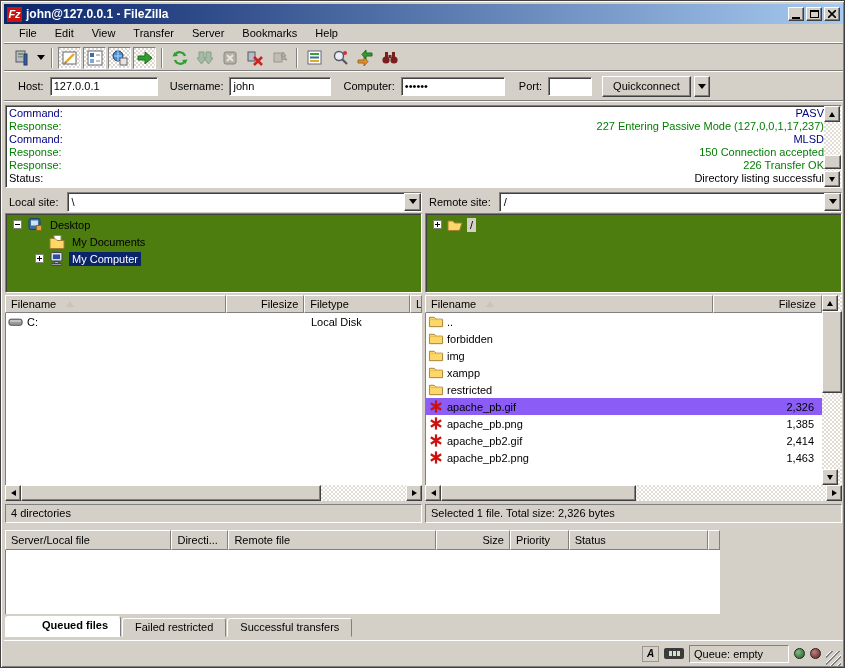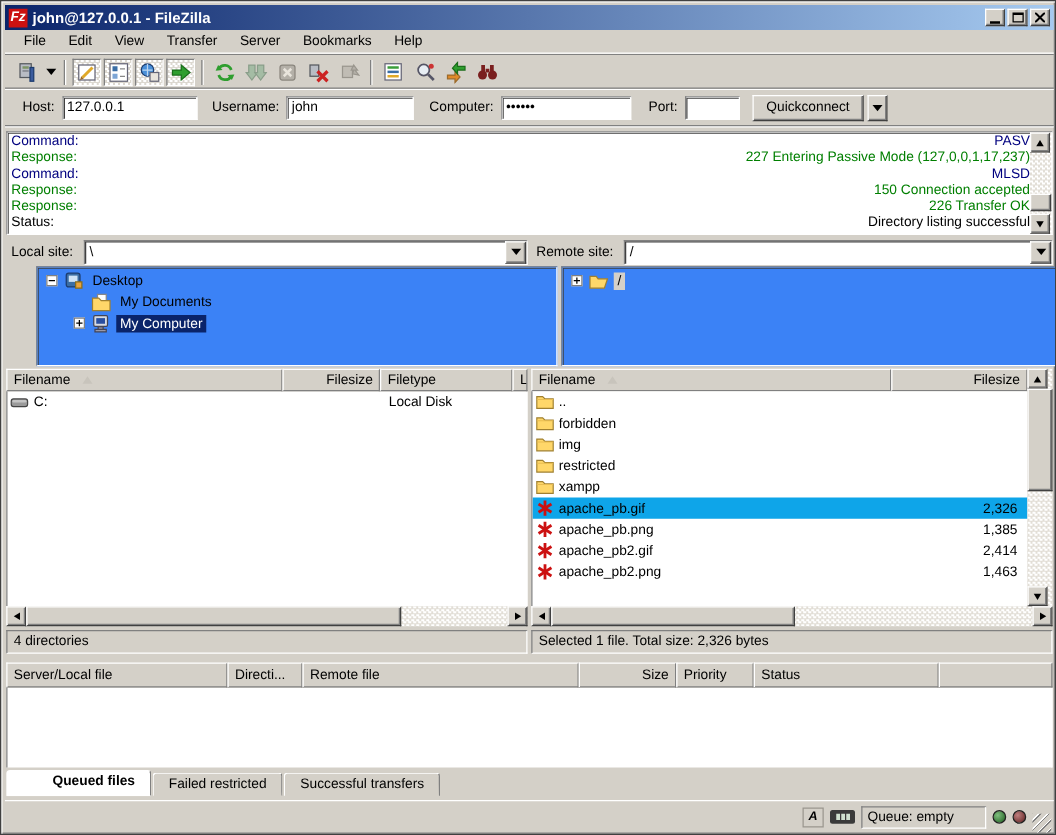--- a/index.html
+++ b/index.html
@@ -54,38 +54,38 @@
   .tri-left{border-top:3px solid transparent;border-bottom:3px solid transparent;border-right:5px solid #000;}
   .tri-right{border-top:3px solid transparent;border-bottom:3px solid transparent;border-left:5px solid #000;}
   .tri-dd{border-left:4px solid transparent;border-right:4px solid transparent;border-top:5px solid #000;}
   .tri-sort{border-left:4px solid transparent;border-right:4px solid transparent;border-bottom:6px solid #c8c4bc;}
   
   .sitebar{height:21px;display:flex;align-items:center;}
   .combo{flex:1;height:20px;display:flex;align-items:stretch;border:1px solid;border-color:#808080 #fff #fff #808080;box-shadow:inset 1px 1px 0 #404040;background:#fff;}
   .combo-text{flex:1;padding:2px 4px;line-height:15px;}
   .combo-btn{width:17px;background:#d4d0c8;border:1px solid;border-color:#fff #404040 #404040 #fff;box-shadow:inset -1px -1px 0 #808080;display:flex;align-items:center;justify-content:center;}
   
-  .tree{background:#3b82f6;padding:2px 0;margin-left:24px;}
+  .tree{background:#4d7c0f;padding:2px 0;}
   .titem{display:flex;align-items:center;height:17px;white-space:nowrap;}
   .expander{width:9px;height:9px;border:1px solid #808080;background:#fff;position:relative;flex:none;margin-right:5px;}
   .expander::before{content:"";position:absolute;left:1px;top:3px;width:5px;height:1px;background:#000;}
   .expander.plus::after{content:"";position:absolute;left:3px;top:1px;width:1px;height:5px;background:#000;}
   .no-exp{width:14px;flex:none;}
   .ticon{width:16px;height:16px;flex:none;margin-right:4px;}
   .tlabel{padding:1px 3px;}
   .tlabel.sel-active{background:#0a246a;color:#fff;}
   .tlabel.sel-inactive{background:#d4d0c8;}
   
   .lheader{display:flex;height:18px;}
   .hcell{background:#d4d0c8;border:1px solid;border-color:#fff #808080 #808080 #fff;display:flex;align-items:center;padding:0 5px;overflow:hidden;white-space:nowrap;}
   .hcell .tri-sort{margin-left:10px;}
   .hcell.right{justify-content:flex-end;}
   
   .lrow{display:flex;align-items:center;height:17px;white-space:nowrap;}
-  .lrow.selected{background:#0ea5e9;justify-content:center;}
+  .lrow.selected{background:#8b5cf6;justify-content:center;}
   .licon{width:16px;height:15px;flex:none;margin:0 3px 0 2px;}
   .lname{flex:1;overflow:hidden;}
   .lsize{width:104px;text-align:right;padding-right:8px;flex:none;}
   
   .pstatus{height:19px;line-height:17px;padding-left:5px;border:1px solid;border-color:#808080 #fff #fff #808080;background:#d4d0c8;white-space:nowrap;overflow:hidden;}
   
   .qhead{display:flex;height:20px;}
   .qbody{background:#fff;}
   
   .tabs{display:flex;align-items:flex-end;height:22px;}
@@ -436,29 +436,29 @@
                 <path d="M1 6 h14" stroke="#e8bc50"></path>
               </svg>
             <span class="lname">img</span>
             <span class="lsize"></span>
           </div>
           <div class="lrow">
             <svg class="licon" viewBox="0 0 16 16">
                 <path d="M1 3.5 h5 l2 2 h7 v8 H1 z" fill="#ffd769" stroke="#a08030"></path>
                 <path d="M1 6 h14" stroke="#e8bc50"></path>
               </svg>
-            <span class="lname">restricted</span>
+            <span class="lname">xampp</span>
             <span class="lsize"></span>
           </div>
           <div class="lrow">
             <svg class="licon" viewBox="0 0 16 16">
                 <path d="M1 3.5 h5 l2 2 h7 v8 H1 z" fill="#ffd769" stroke="#a08030"></path>
                 <path d="M1 6 h14" stroke="#e8bc50"></path>
               </svg>
-            <span class="lname">xampp</span>
+            <span class="lname">restricted</span>
             <span class="lsize"></span>
           </div>
           <div class="lrow selected">
             <svg class="licon" viewBox="0 0 16 16">
                 <g stroke="#cc1111" stroke-width="2.4">
                   <line x1="8" y1="1.5" x2="8" y2="14.5"></line>
                   <line x1="2.5" y1="4.5" x2="13.5" y2="11.5"></line>
                   <line x1="13.5" y1="4.5" x2="2.5" y2="11.5"></line>
                 </g>
               </svg>
@@ -521,21 +521,21 @@
         </div>
       <div class="sb-btn">
           <span class="tri tri-right"></span>
         </div>
     </div>
   </div>
 
   <div class="abs pstatus" style="left:4px;top:503px;width:417px;">4 directories</div>
   <div class="abs pstatus" style="left:424px;top:503px;width:417px;">Selected 1 file. Total size: 2,326 bytes</div>
 
-  <div class="abs" style="left:4px;top:529px;width:837px;height:84px;">
+  <div class="abs" style="left:4px;top:529px;width:715px;height:84px;">
     <div class="qhead">
       <div class="hcell" style="width:177px;">
           <span>Server/Local file</span>
         </div>
       <div class="hcell" style="width:60px;">
           <span>Directi...</span>
         </div>
       <div class="hcell" style="width:221px;">
           <span>Remote file</span>
         </div>

